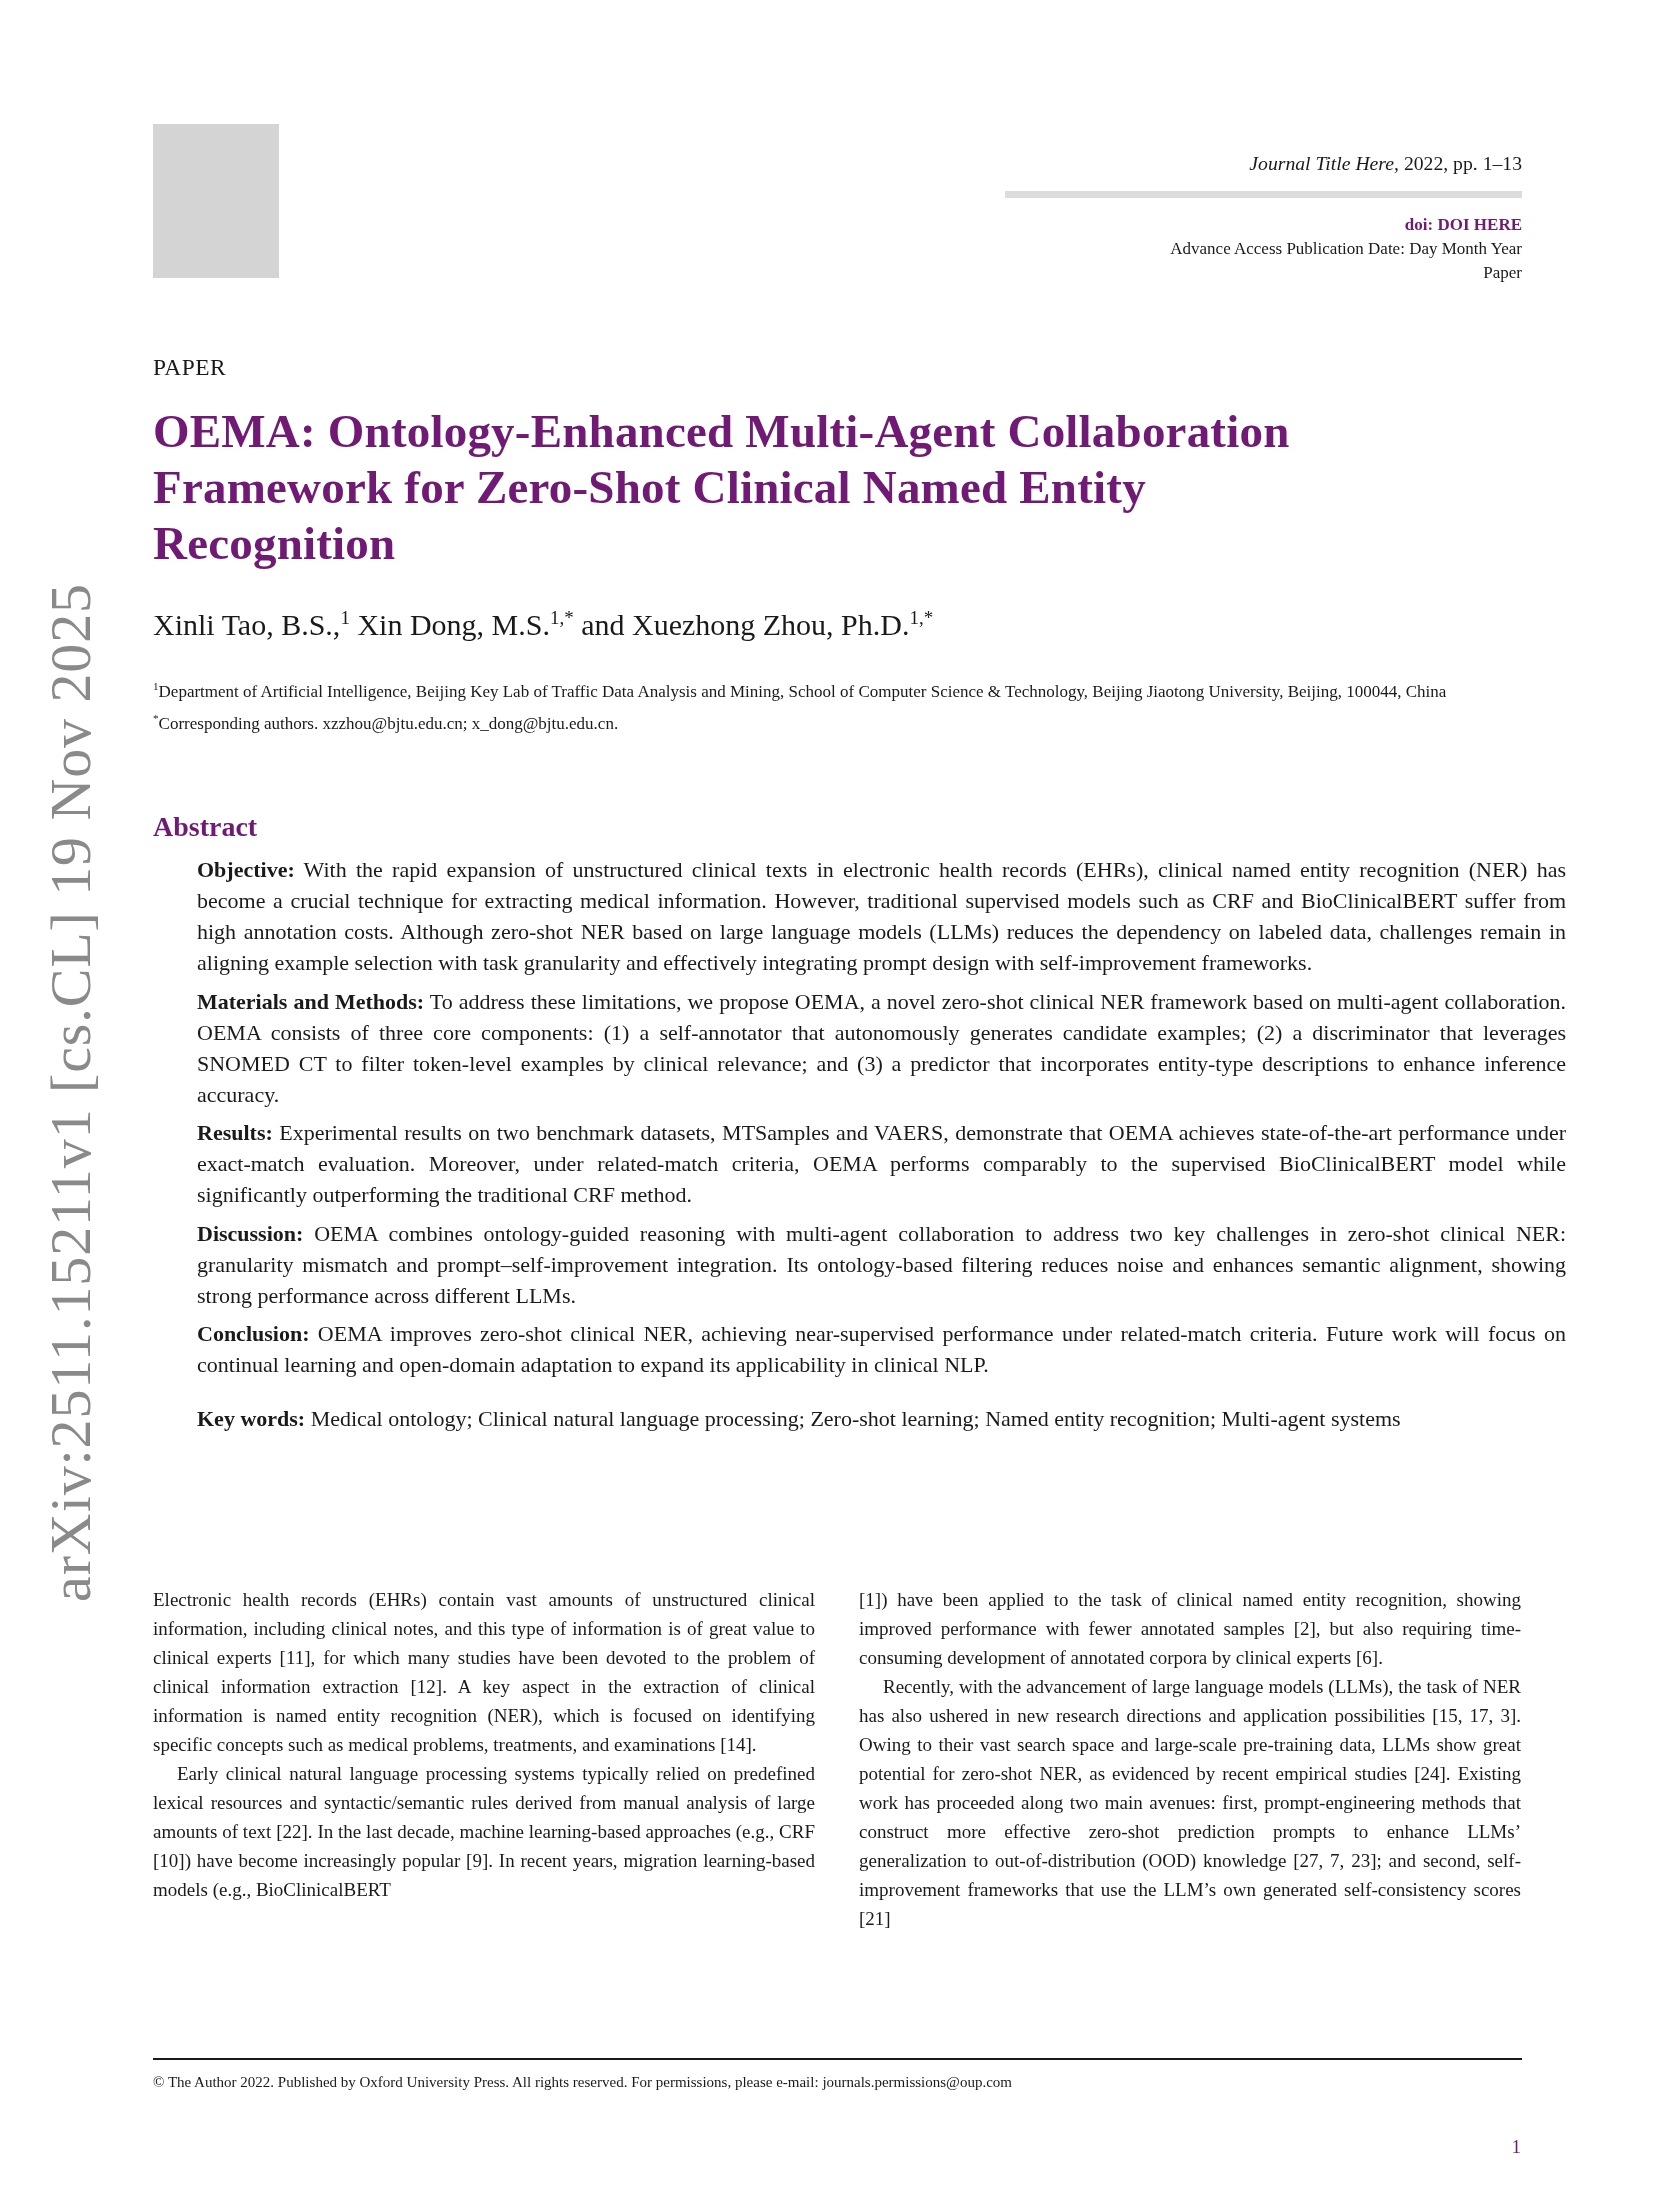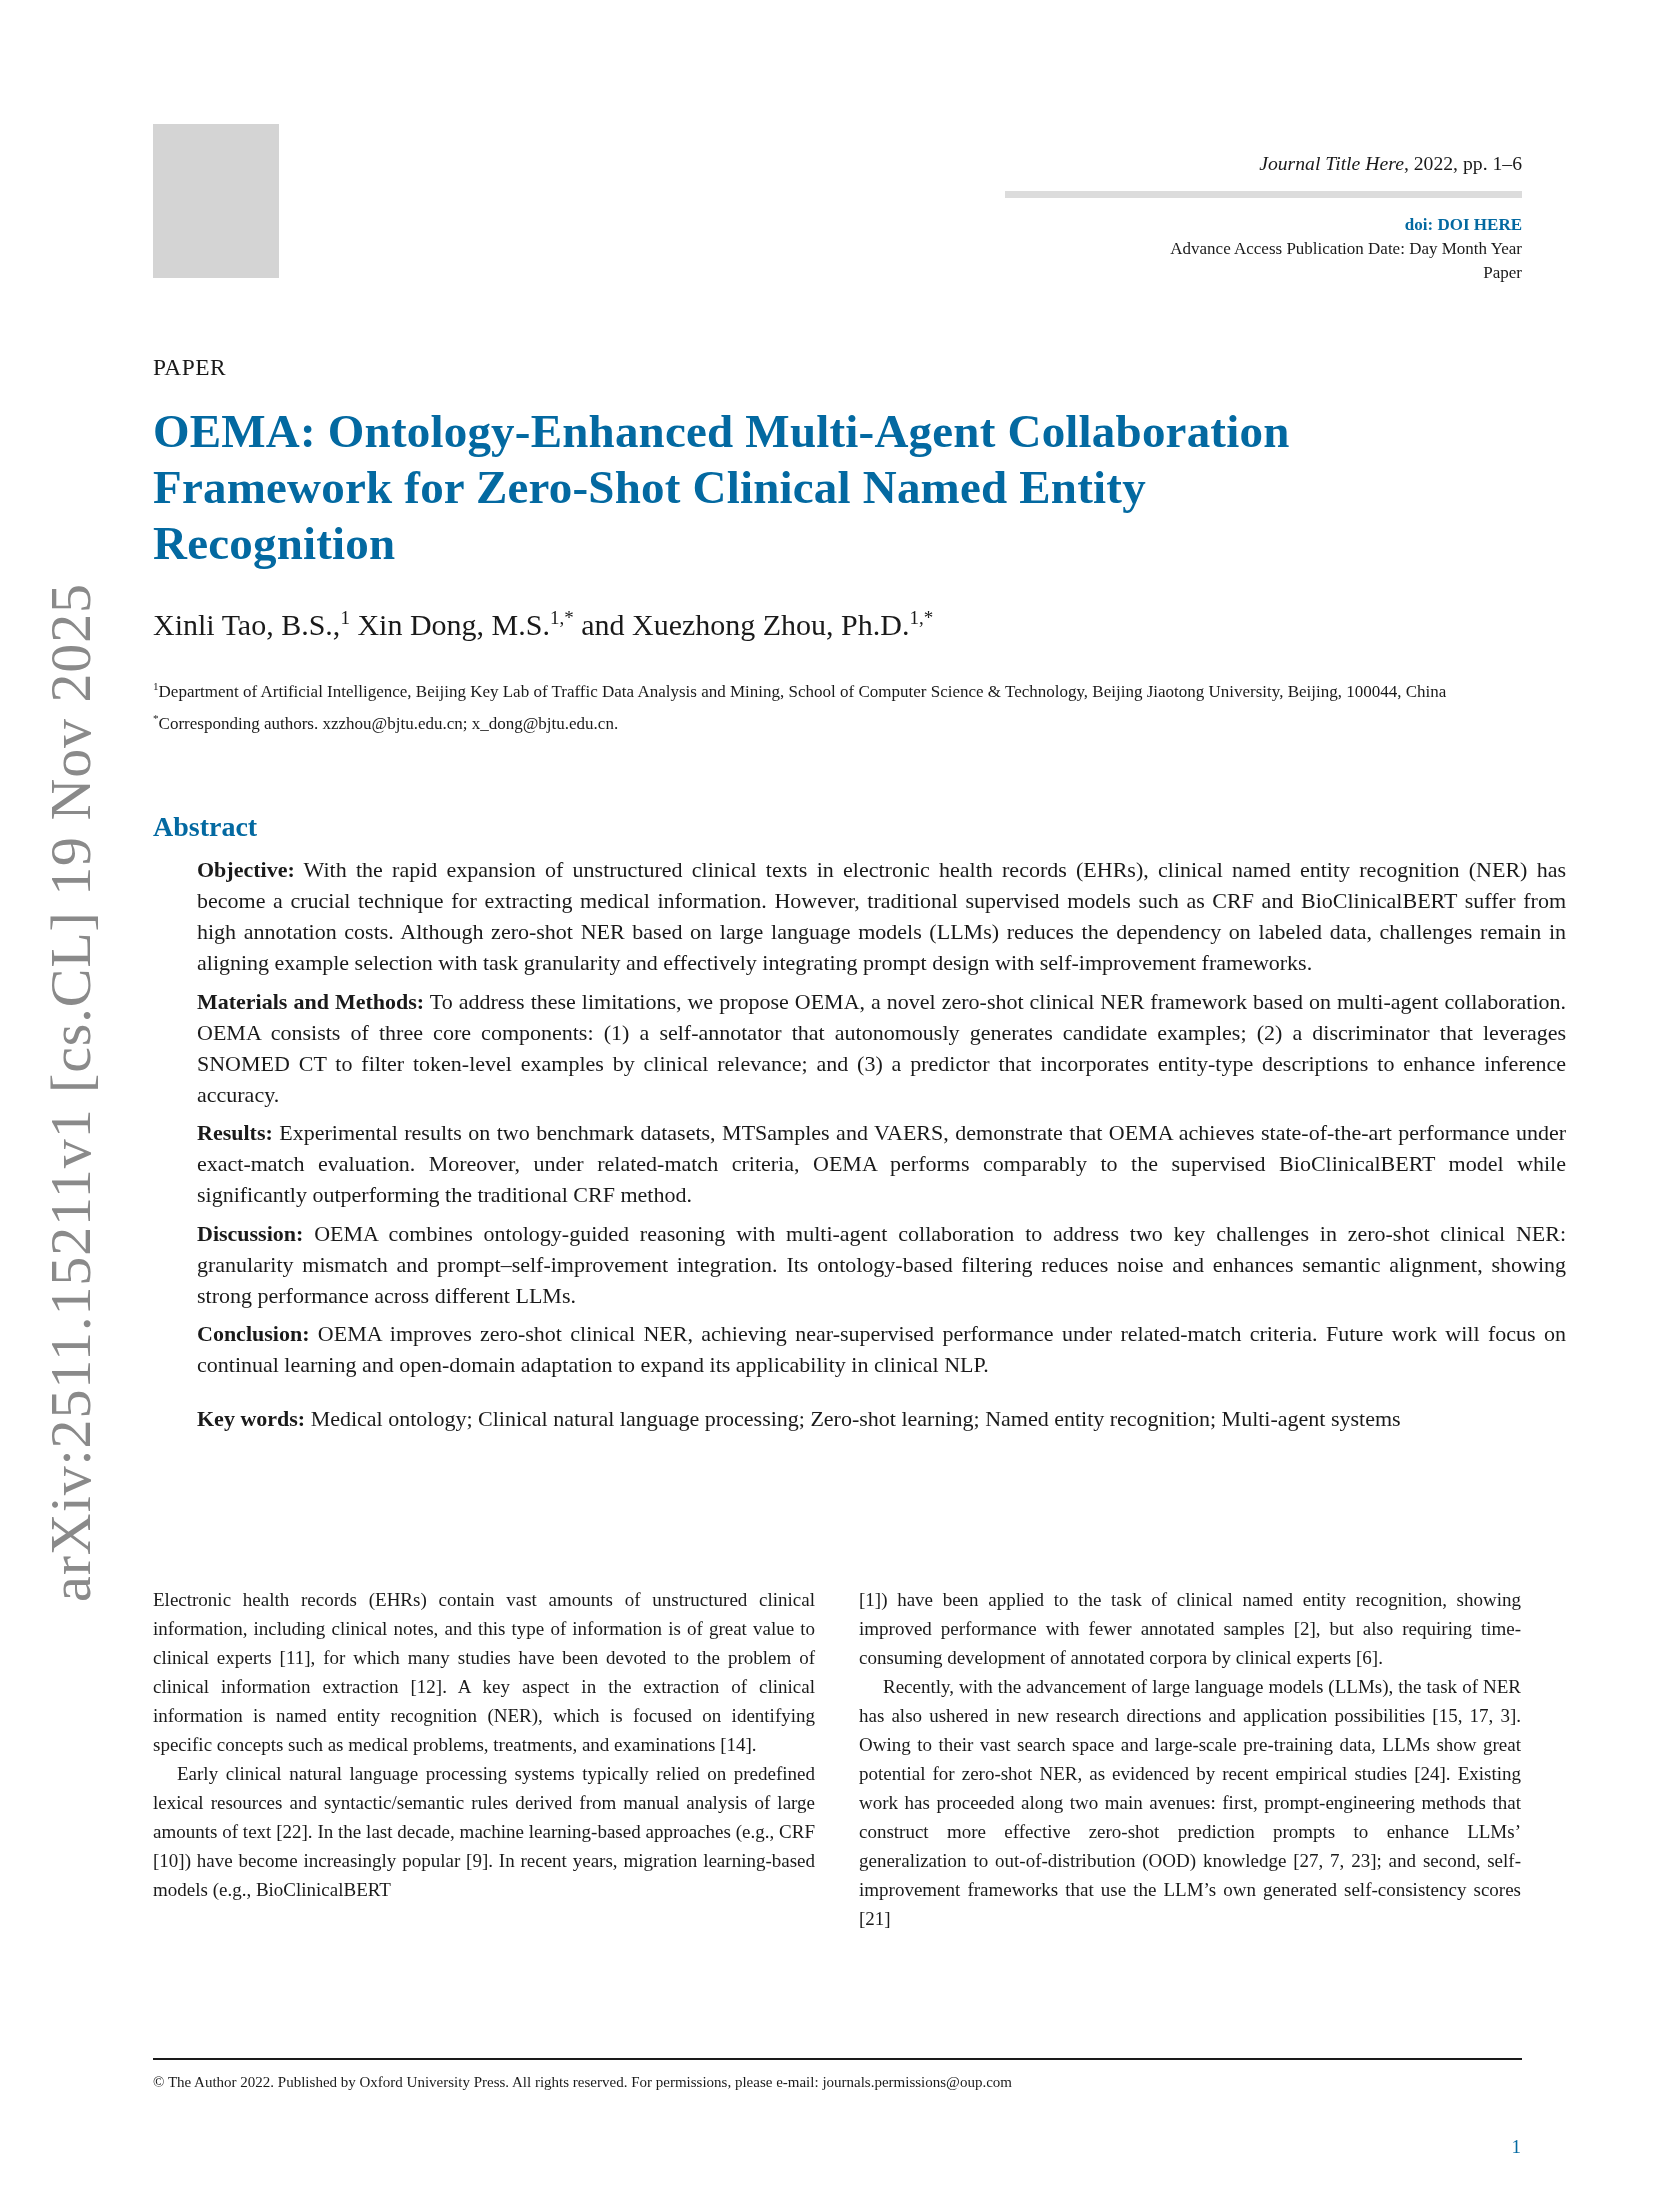--- a/index.html
+++ b/index.html
@@ -1,20 +1,20 @@
 <!DOCTYPE html>
 <html style="font-size:15px"><head>
   <meta charset="utf-8">
   <style>
     html, body { margin: 0; padding: 0; background: #ffffff; }
     body {
       width: 1672px; height: 2198px; position: relative; overflow: hidden;
       font-family: "Liberation Serif", "DejaVu Serif", serif; color: #1a1a1a;
     }
-    .accent { color: #0369a1; }
+    .accent { color: #701a75; }
     .placeholder-logo {
       position: absolute; left: 153px; top: 124px; width: 126px; height: 154px;
       background: #d4d4d4;
     }
     .arxiv-stamp {
       position: absolute; left: 37px; top: 1602px;
       transform-origin: 0 0; transform: rotate(-90deg);
       font-size: 58px; color: #8a8a8a; white-space: nowrap; letter-spacing: 0.9px;
     }
     .header-right {
@@ -50,21 +50,21 @@
     .page-num { position: absolute; right: 151px; top: 2136px; font-size: 19px; }
   </style>
 </head>
 <body>
 
 <div class="placeholder-logo"></div>
 
 <div class="arxiv-stamp">arXiv:2511.15211v1  [cs.CL]  19 Nov 2025</div>
 
 <div class="header-right">
-  <div class="journal-line"><i>Journal Title Here</i><span>, 2022, pp. 1–6</span></div>
+  <div class="journal-line"><i>Journal Title Here</i><span>, 2022, pp. 1–13</span></div>
   <div class="header-rule"></div>
   <div class="doi accent">doi: DOI HERE</div>
   <div class="pubdate">Advance Access Publication Date: Day Month Year</div>
   <div class="papertype">Paper</div>
 </div>
 
 <div class="paper-label">PAPER</div>
 
 <h1 class="title accent" style="margin:0">OEMA: Ontology-Enhanced Multi-Agent Collaboration Framework for Zero-Shot Clinical Named Entity Recognition</h1>
 

